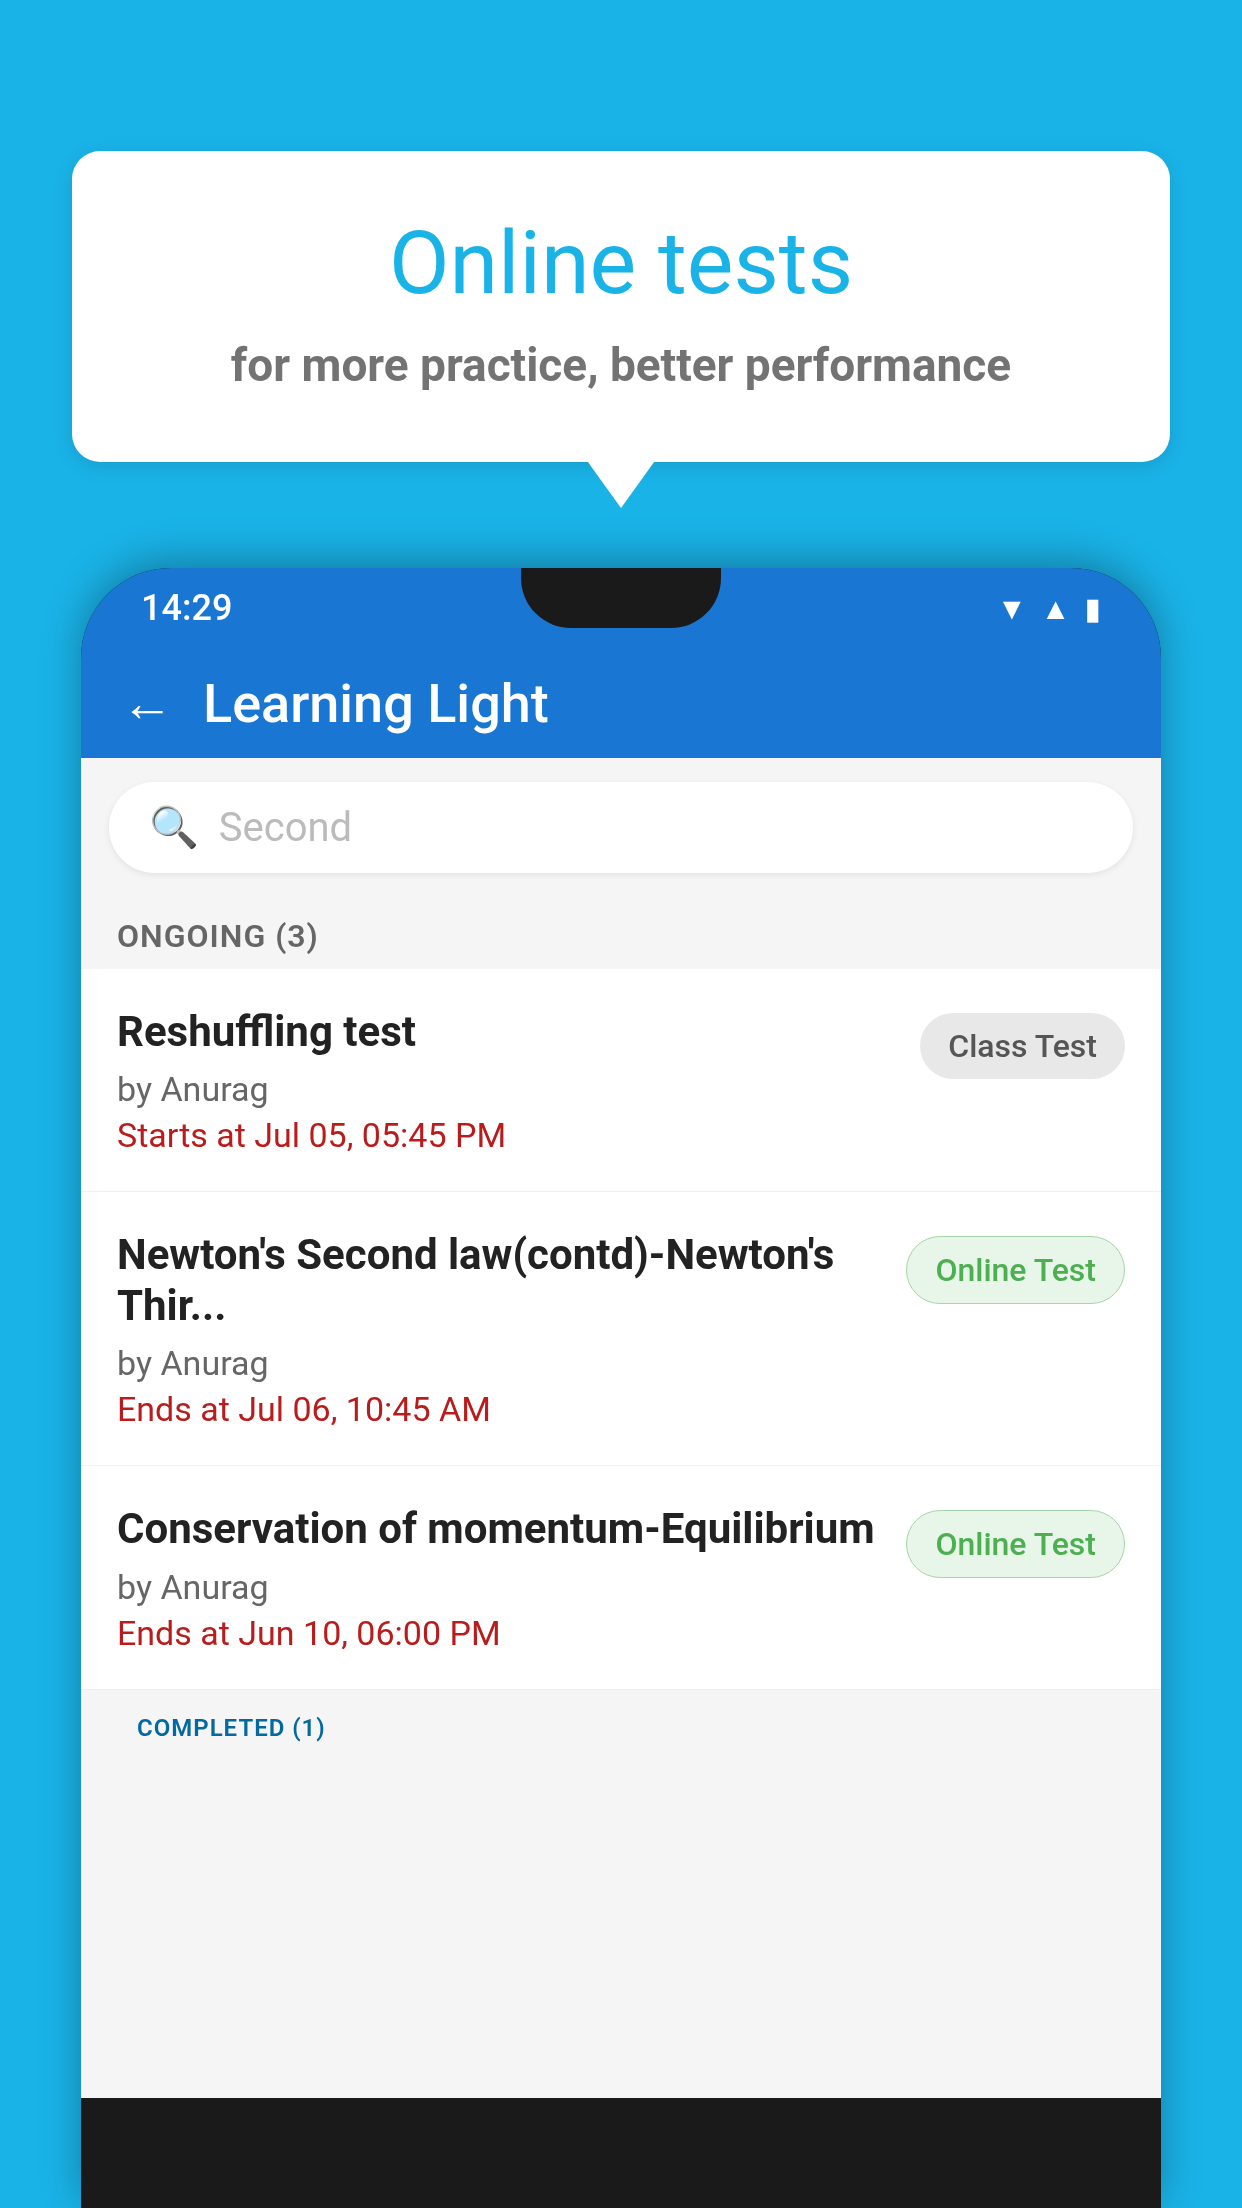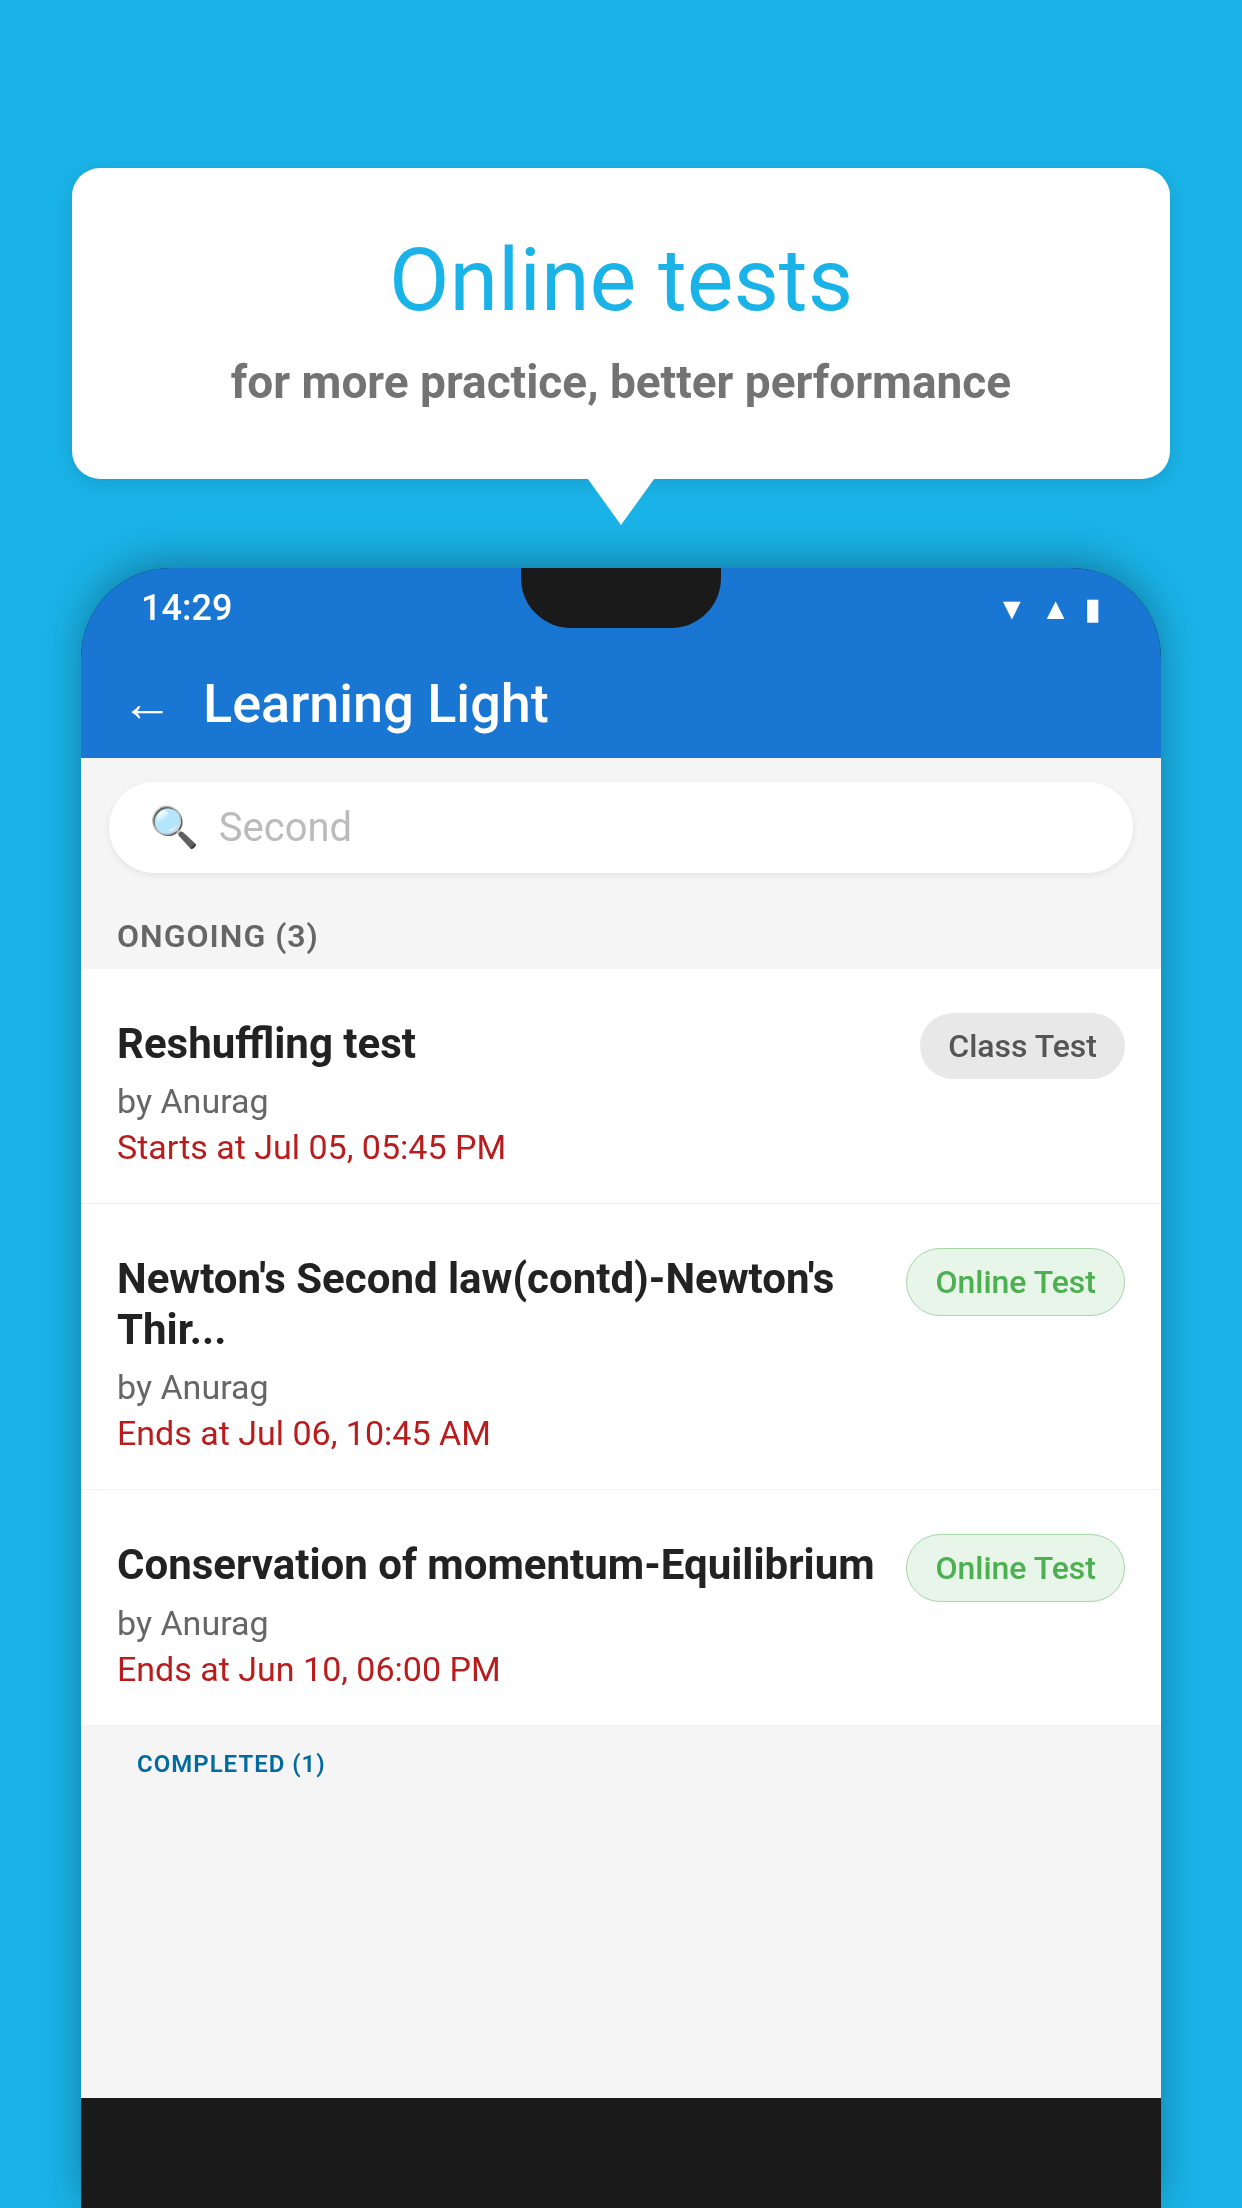--- a/index.html
+++ b/index.html
@@ -10,21 +10,21 @@
       height: 2208px;
       background-color: #1ab3e8;
       font-family: 'Roboto', Arial, sans-serif;
       overflow: hidden;
       position: relative;
     }
 
     
     .speech-bubble {
       position: absolute;
-      top: 168px;
+      top: 151px;
       left: 72px;
       right: 72px;
       background: white;
       border-radius: 28px;
       padding: 60px 80px 70px;
       box-shadow: 0 4px 20px rgba(0,0,0,0.12);
     }
     .speech-bubble::after {
       content: '';
       position: absolute;
@@ -194,21 +194,21 @@
       background: white;
     }
     .test-item {
       padding: 38px 36px 36px;
       border-bottom: 1px solid #f0f0f0;
       display: flex;
       justify-content: space-between;
       align-items: flex-start;
       gap: 20px;
     }
-    .test-info { flex: 1; margin-top: 12px; }
+    .test-info { flex: 1; }
     .test-name {
       font-size: 42px;
       font-weight: 700;
       color: #222;
       margin-bottom: 12px;
       line-height: 1.2;
     }
     .test-by {
       font-size: 34px;
       color: #666;

